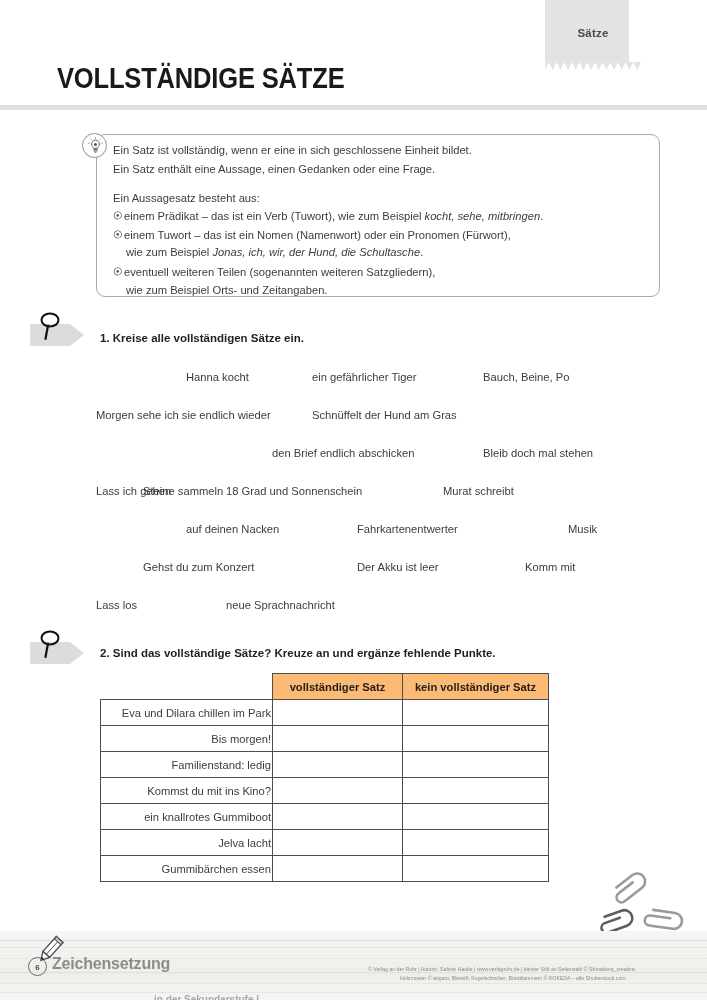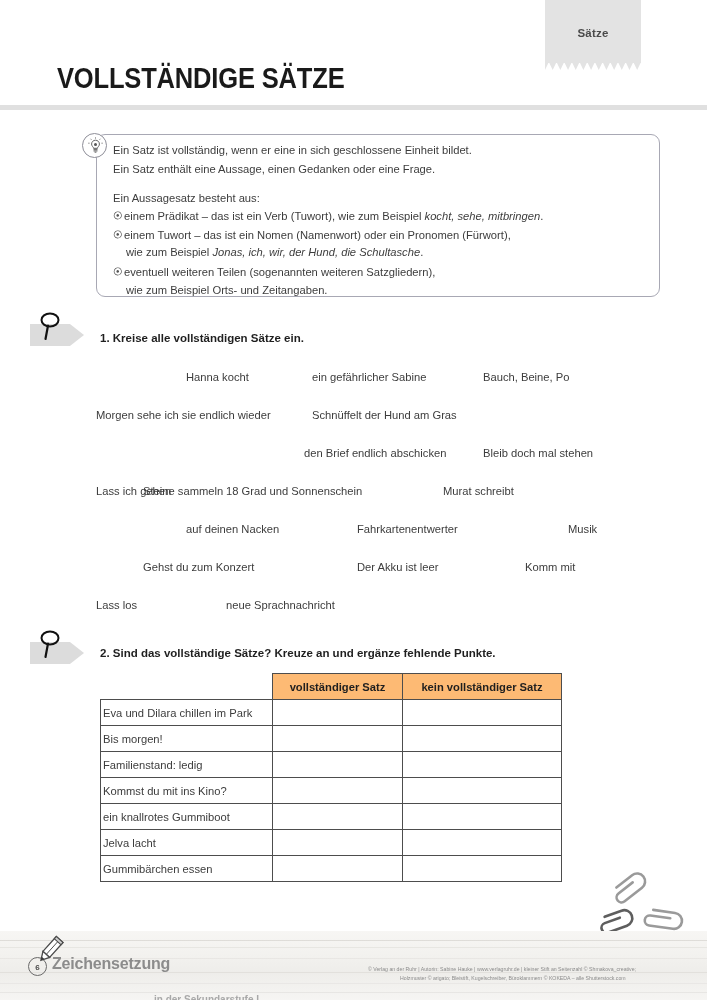--- a/index.html
+++ b/index.html
@@ -14,21 +14,21 @@
     font-family: "Liberation Sans", sans-serif;
     color: #3c3c3c;
     overflow: hidden;
   }
 
   
   #chapter-tab {
     position: absolute;
     top: 0;
     left: 545px;
-    width: 96px;
+    width: 84px;
     height: 63px;
     background: #e3e3e3;
   }
   #chapter-tab .tab-label {
     position: absolute;
     top: 27px;
     left: 0;
     width: 96px;
     text-align: center;
     font-size: 11.5px;
@@ -175,31 +175,31 @@
   #sentence-table th {
     background: #fdba74;
     font-weight: bold;
     font-size: 11.2px;
     color: #1f1f1f;
     text-align: center;
     padding: 0 6px;
   }
   #sentence-table td.label-cell {
     width: 172px;
-    text-align: left;
-    padding-left: 2px;
+    text-align: right;
+    padding-left: 17px;
   }
   #sentence-table td.check-cell { width: 130px; }
   #sentence-table th.corner-cell {
     background: transparent;
     border: none;
     width: 172px;
   }
   #sentence-table th.hdr-a { width: 130px; }
-  #sentence-table th.hdr-b { width: 159px; }
+  #sentence-table th.hdr-b { width: 146px; }
 
   
   #paperclips { position: absolute; top: 862px; left: 596px; }
 
   
   #footer-band {
     position: absolute;
     top: 931px;
     left: 0;
     width: 707px;
@@ -303,26 +303,26 @@
 <div class="ex-marker" id="ex1-marker">
   <div class="ex-arrow"></div>
   <svg class="ex-pin" width="26" height="30" viewBox="0 0 26 30">
     <ellipse cx="12" cy="8" rx="8.5" ry="6.5" fill="none" stroke="#111" stroke-width="2"></ellipse>
     <path d="M10 13.5 L7.5 27" stroke="#111" stroke-width="2.2" fill="none" stroke-linecap="round"></path>
   </svg>
 </div>
 <div class="ex-heading" id="ex1-heading">1. Kreise alle vollständigen Sätze ein.</div>
 <div id="ex1-items">
     <div class="scatter-word" style="top: 371px; left: 186px;">Hanna kocht</div>
-    <div class="scatter-word" style="top: 371px; left: 312px;">ein gefährlicher Sabine</div>
+    <div class="scatter-word" style="top: 371px; left: 312px;">ein gefährlicher Tiger</div>
     <div class="scatter-word" style="top: 371px; left: 483px;">Bauch, Beine, Po</div>
     <div class="scatter-word" style="top: 409px; left: 96px;">Morgen sehe ich sie endlich wieder</div>
     <div class="scatter-word" style="top: 409px; left: 312px;">Schnüffelt der Hund am Gras</div>
     <div class="scatter-word" style="top: 447px; left: 143px; margin-top: 38px;">Steine sammeln</div>
-    <div class="scatter-word" style="top: 447px; left: 272px; margin-left: 32px;">den Brief endlich abschicken</div>
+    <div class="scatter-word" style="top: 447px; left: 272px;">den Brief endlich abschicken</div>
     <div class="scatter-word" style="top: 447px; left: 483px;">Bleib doch mal stehen</div>
     <div class="scatter-word" style="top: 485px; left: 96px;">Lass ich gehen</div>
     <div class="scatter-word" style="top: 485px; left: 226px;">18 Grad und Sonnenschein</div>
     <div class="scatter-word" style="top: 485px; left: 443px;">Murat schreibt</div>
     <div class="scatter-word" style="top: 523px; left: 186px;">auf deinen Nacken</div>
     <div class="scatter-word" style="top: 523px; left: 357px;">Fahrkartenentwerter</div>
     <div class="scatter-word" style="top: 523px; left: 568px;">Musik</div>
     <div class="scatter-word" style="top: 561px; left: 143px;">Gehst du zum Konzert</div>
     <div class="scatter-word" style="top: 561px; left: 357px;">Der Akku ist leer</div>
     <div class="scatter-word" style="top: 561px; left: 525px;">Komm mit</div>

